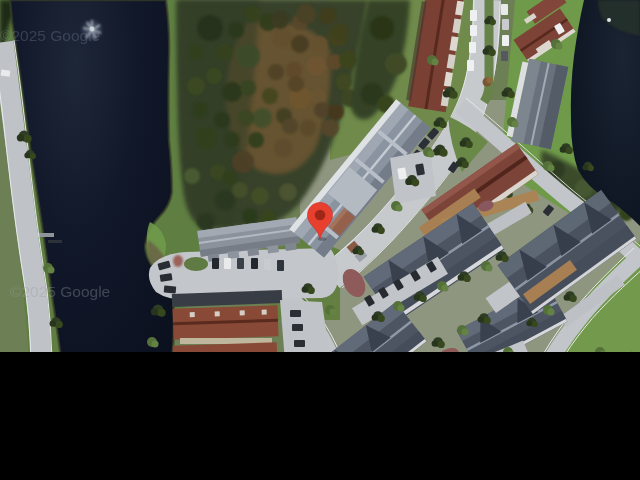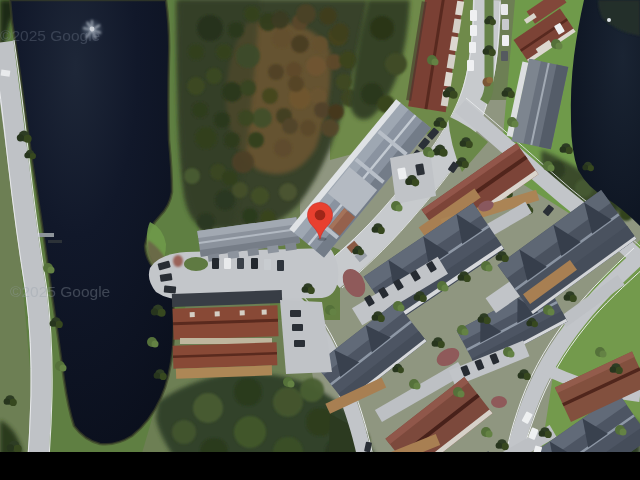--- a/index.html
+++ b/index.html
@@ -1,16 +1,16 @@
 <!DOCTYPE html>
 <html><head>
 <meta charset="utf-8">
 <style>
 html,body{margin:0;padding:0;background:#000;}
-#map{width:640px;height:452px;position:relative;overflow:hidden;font-family:"Liberation Sans",sans-serif;}
+#map{width:640px;height:352px;position:relative;overflow:hidden;font-family:"Liberation Sans",sans-serif;}
 </style>
 </head>
 <body>
 <div id="map">
 <svg width="640" height="480" viewBox="0 0 640 480">
 <defs>
 <filter id="b2" x="-30%" y="-30%" width="160%" height="160%">
           <feGaussianBlur stdDeviation="2"></feGaussianBlur>
         </filter>
 <filter id="b1" x="-30%" y="-30%" width="160%" height="160%">

